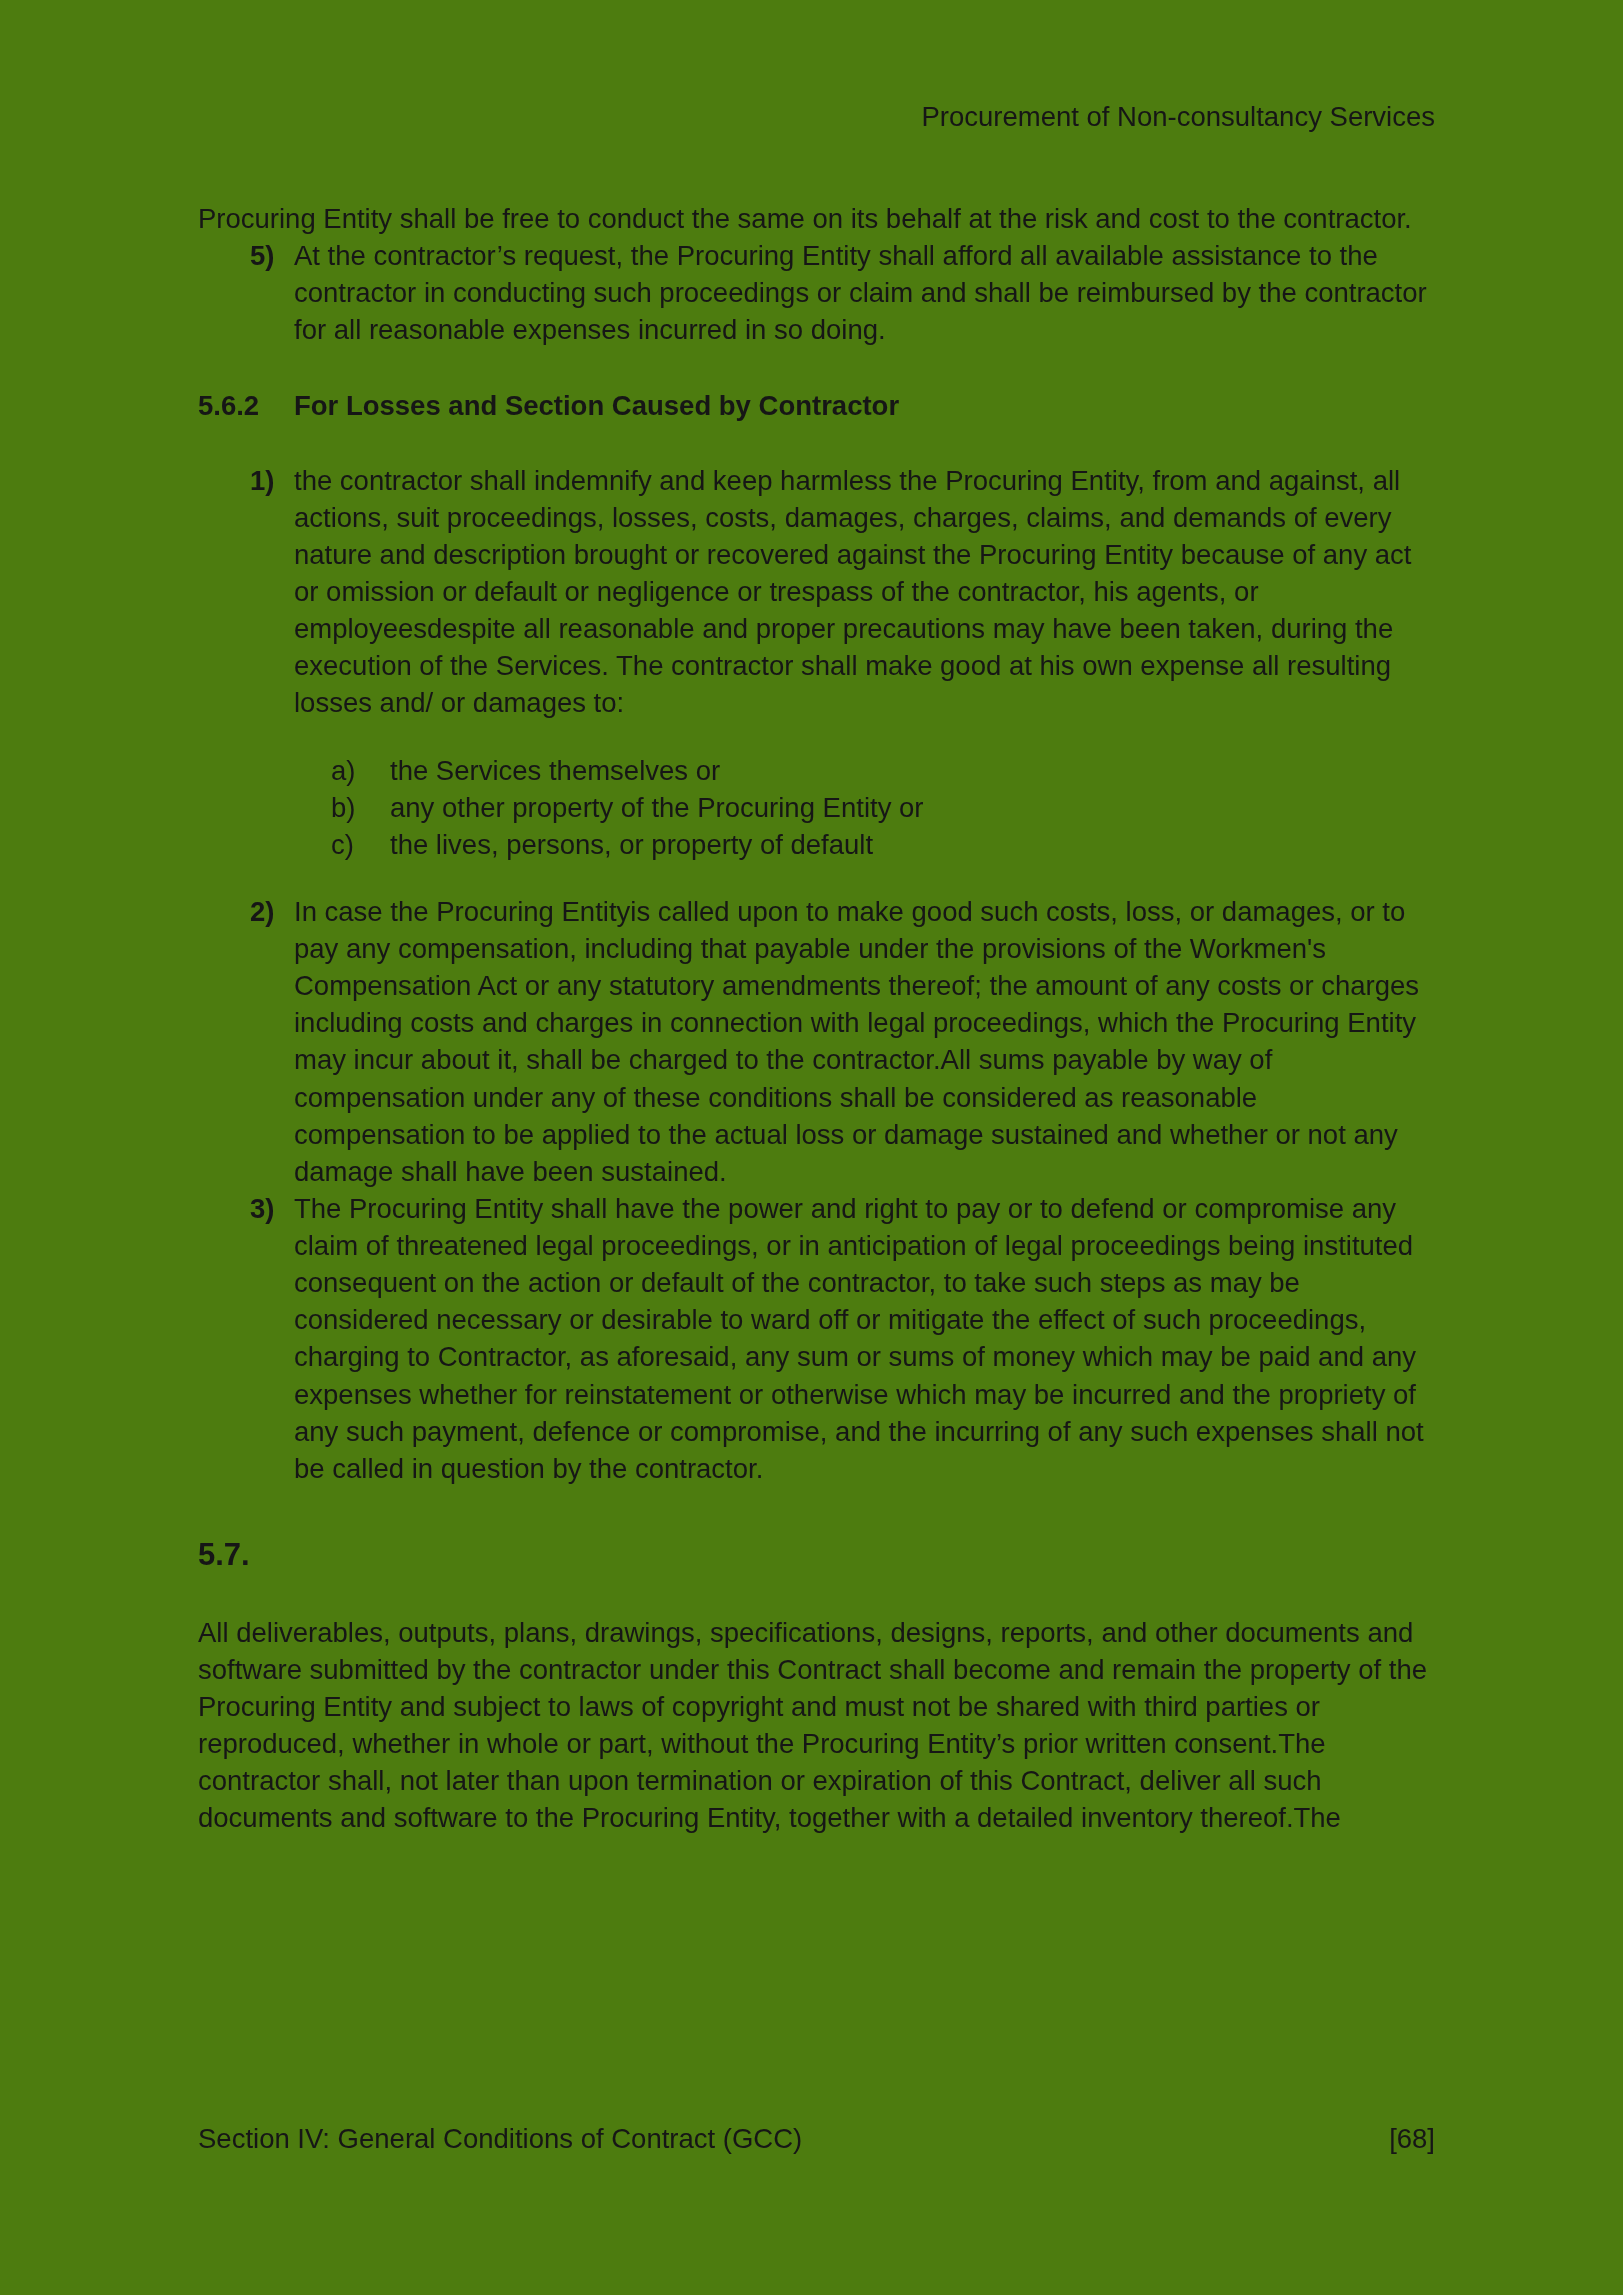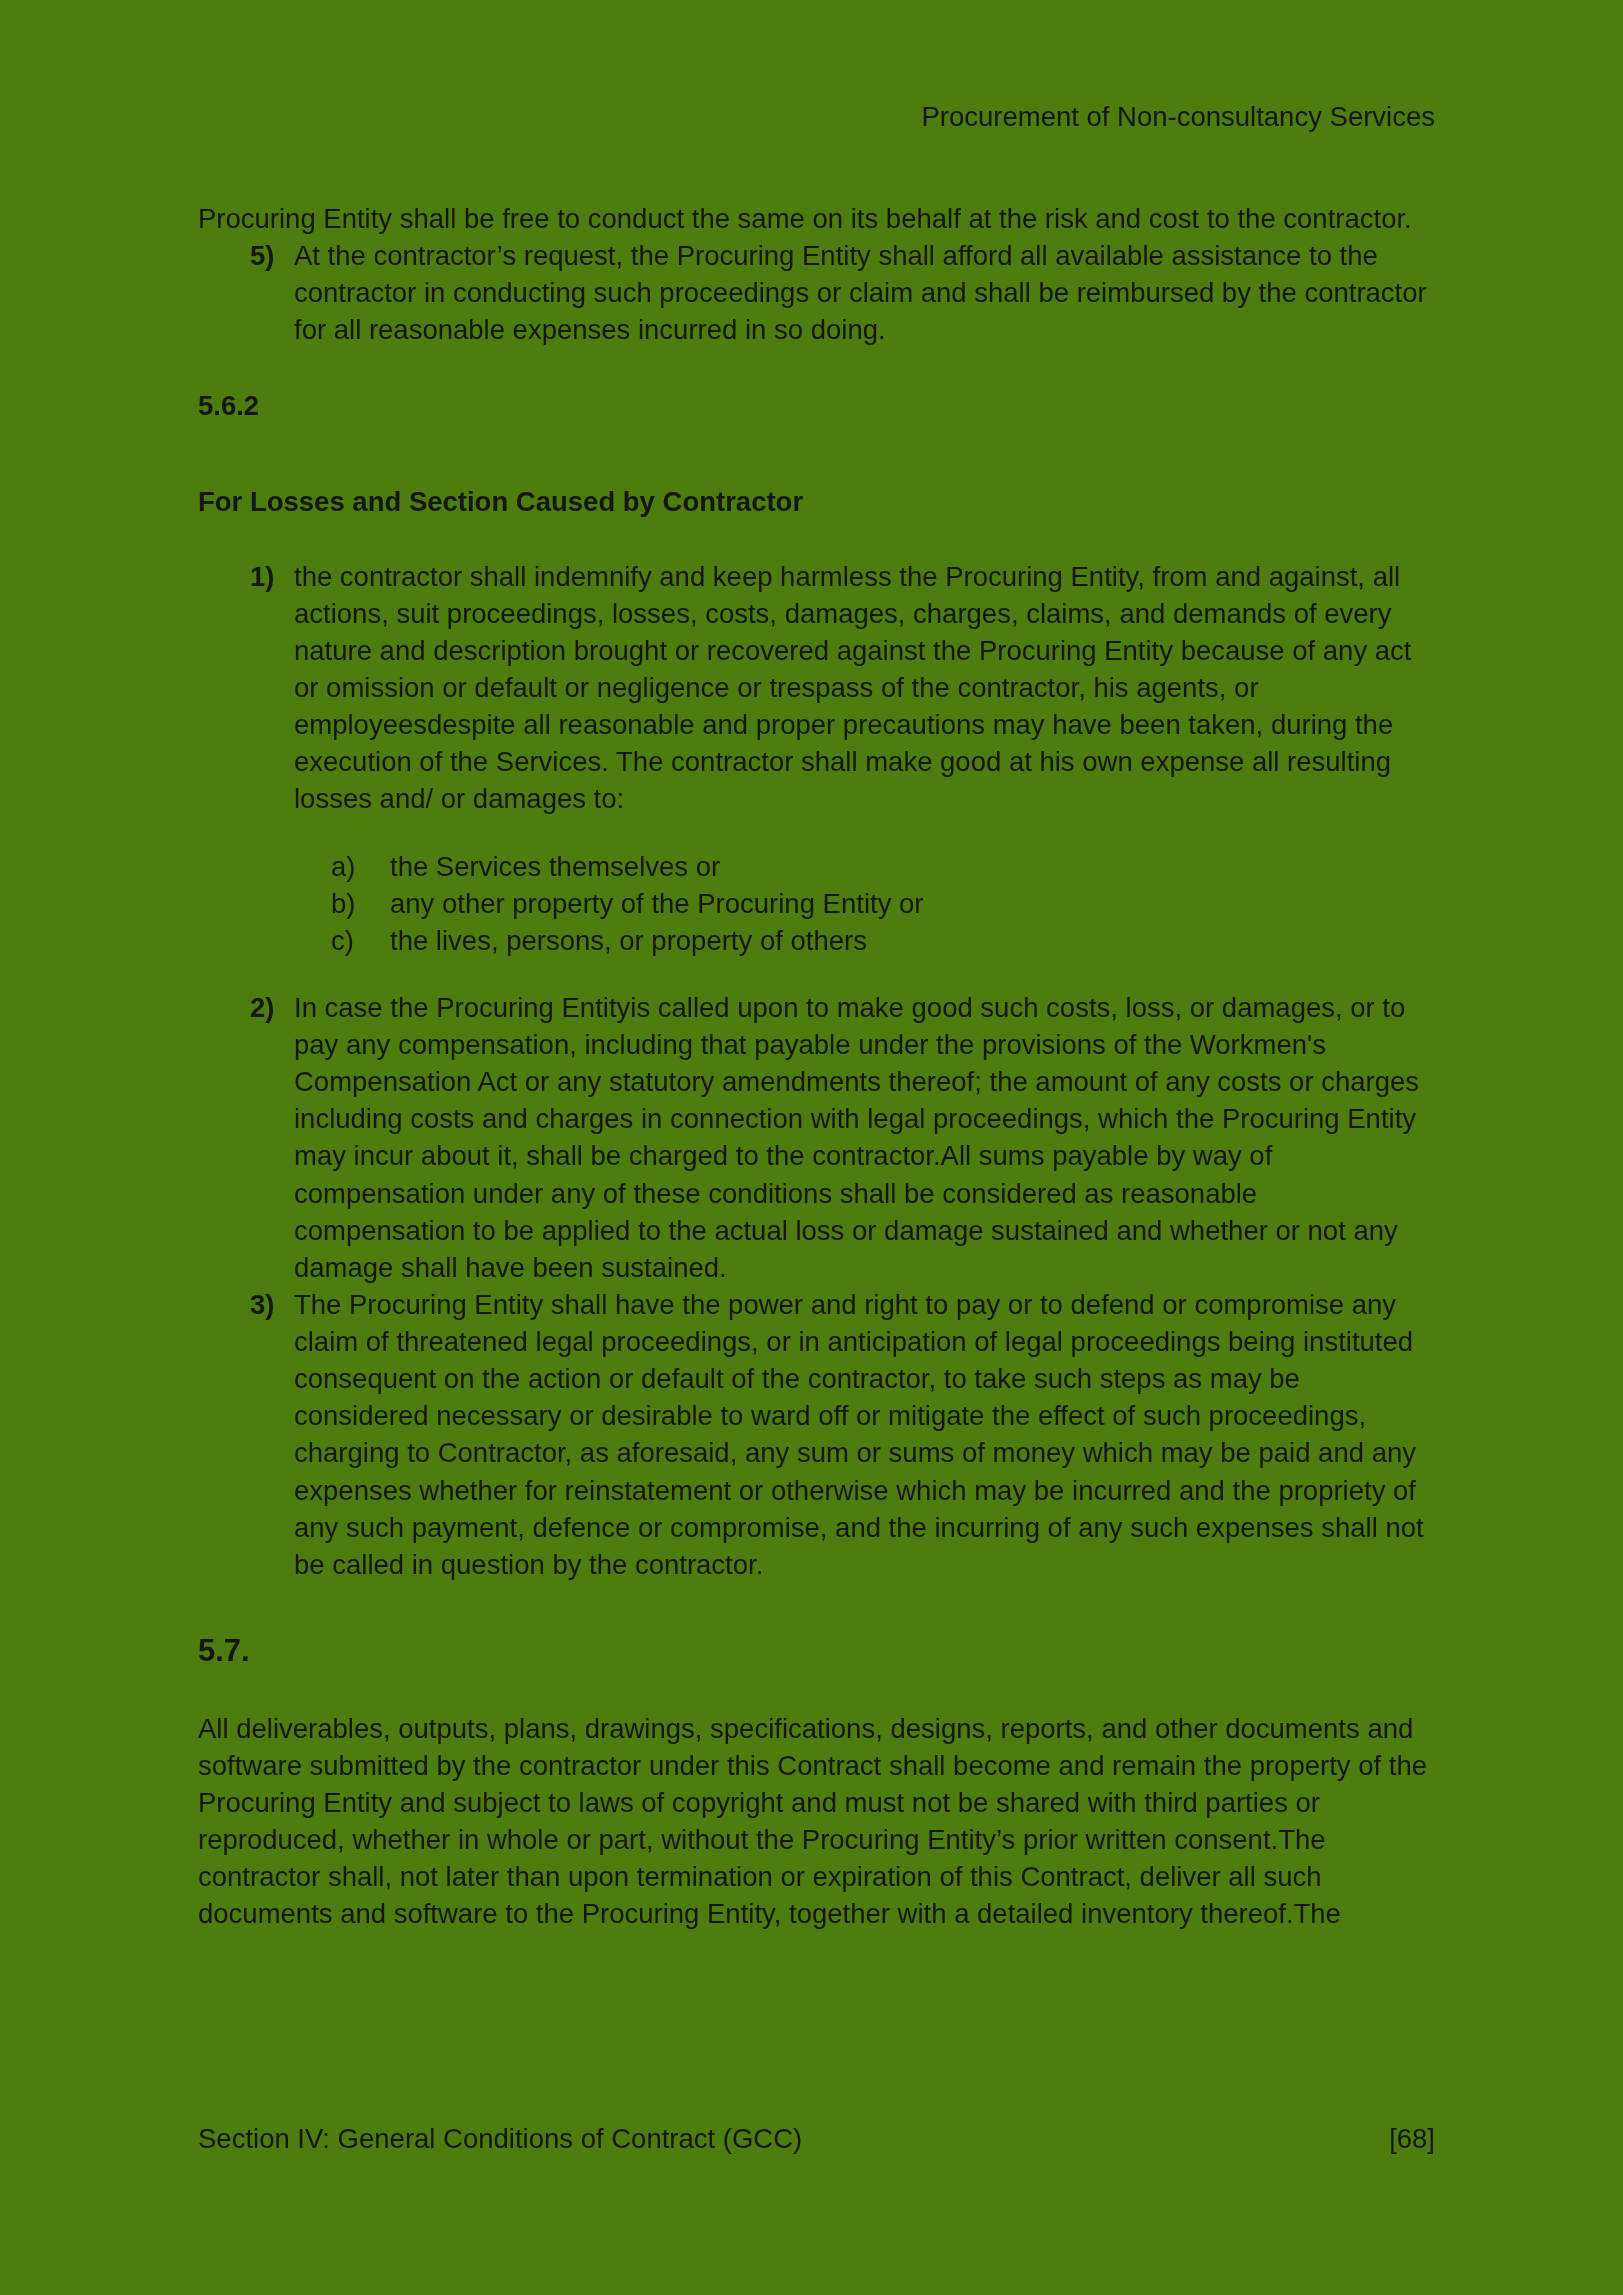--- a/index.html
+++ b/index.html
@@ -48,21 +48,20 @@
     flex: 0 0 44px;
     font-weight: bold;
   }
   .num-item .itxt {
     flex: 1;
   }
   .heading-3 {
     display: flex;
     font-weight: bold;
     margin: 38px 0 38px 0;
-    flex-direction: column;
   }
   .heading-3 .hnum {
     width: 96px;
     flex: 0 0 96px;
   }
   .heading-2 {
     display: flex;
     font-weight: bold;
     font-size: 31px;
     margin: 47px 0 38px 0;
@@ -124,21 +123,21 @@
       <div class="sub-item">
         <span class="letter">a)</span>
         <span class="stxt">the Services themselves or</span>
       </div>
       <div class="sub-item">
         <span class="letter">b)</span>
         <span class="stxt">any other property of the Procuring Entity or</span>
       </div>
       <div class="sub-item">
         <span class="letter">c)</span>
-        <span class="stxt">the lives, persons, or property of others</span>
+        <span class="stxt">the lives, persons, or property of default</span>
       </div>
     </div>
 
     <div class="num-item">
       <span class="num">2)</span>
       <span class="itxt">In case the Procuring Entityis called upon to make good such costs, loss, or damages, or to pay any compensation, including that payable under the provisions of the Workmen's Compensation Act or any statutory amendments thereof; the amount of any costs or charges including costs and charges in connection with legal proceedings, which the Procuring Entity may incur about it, shall be charged to the contractor.All sums payable by way of compensation under any of these conditions shall be considered as reasonable compensation to be applied to the actual loss or damage sustained and whether or not any damage shall have been sustained.</span>
     </div>
 
     <div class="num-item">
       <span class="num">3)</span>

